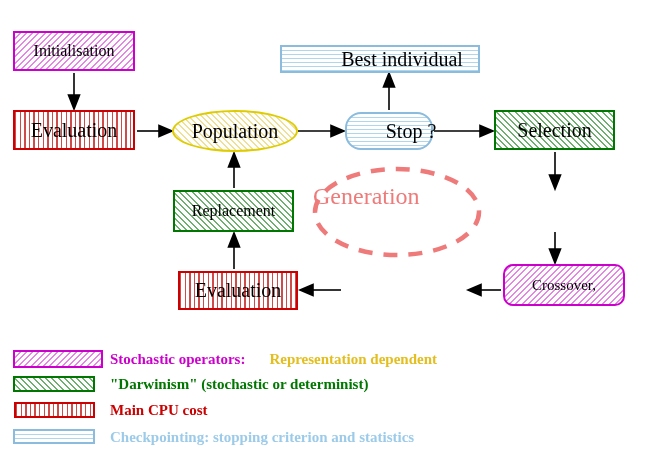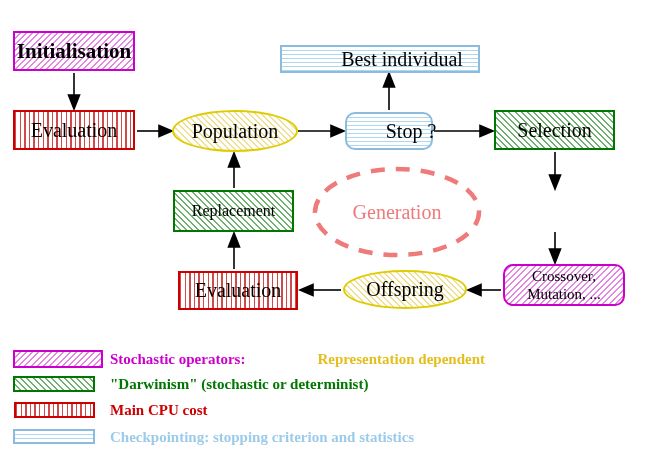--- a/index.html
+++ b/index.html
@@ -29,50 +29,50 @@
     background:repeating-linear-gradient(180deg, #ffffff 0 2.8px, #AFD7EC 2.8px 4px);
     padding-left:44px;
   }
   .hatch-yellow {
     border:2px solid #DFCC00;
     background:repeating-linear-gradient(45deg, #ffffff 0 3px, #EFE096 3px 4.4px);
   }
   .ellipse { border-radius:50%; }
 
   
-  .n-init        { left:13px;  top:31px;  width:122px; height:40px; font-size:21px;font-weight:bold; }
+  .n-init        { left:13px;  top:31px;  width:122px; height:40px; font-size:16px; }
   .n-eval-top    { left:13px;  top:110px; width:122px; height:40px; font-size:20px; }
   .n-population  { left:172px; top:110px; width:126px; height:42px; font-size:20px; }
-  .n-stop        { left:345px; top:112px; width:88px;  height:38px; font-size:20px; border-radius:10px; }
+  .n-stop        { left:345px; top:112px; width:88px;  height:38px; font-size:20px; border-radius:16px; }
   .n-best        { left:280px; top:45px;  width:200px; height:28px; font-size:20px; }
   .n-selection   { left:494px; top:110px; width:121px; height:40px; font-size:20px;text-align:center; }
   .n-parents     { left:493px; top:190px; width:124px; height:41px; font-size:20px; }
   .n-crossover   { left:503px; top:264px; width:122px; height:42px; font-size:15px;
                    flex-direction:column; line-height:1.2;border-radius:10px; }
   .n-offspring   { left:343px; top:270px; width:124px; height:39px; font-size:20px; }
   .n-eval-bottom { left:178px; top:271px; width:120px; height:39px; font-size:20px; }
   .n-replacement { left:173px; top:190px; width:121px; height:42px; font-size:16px; }
 
   .generation-label {
-    position:absolute; left:313px; top:168px; width:168px; height:88px;
-    display:flex; align-items:center; justify-content:center;
-    color:#EE7A7A; font-size:20px; z-index:2;
+    position:absolute; left:313px; top:152px; width:168px; height:88px;
+    display:flex; align-items:center; 
+    color:#EE7A7A; font-size:24px; z-index:2;
   }
 
   .arrows { position:absolute; left:0; top:0; z-index:1; pointer-events:none; }
 
   
   .swatch { position:absolute; box-sizing:border-box; z-index:2; }
   .sw1 { left:13px; top:350px; width:90px; height:18px; border-width:2px; }
   .sw2 { left:13px; top:376px; width:82px; height:16px; border-width:2px; }
   .sw3 { left:14px; top:402px; width:81px; height:16px; border-width:2px; }
   .sw4 { left:13px; top:429px; width:82px; height:15px; border-width:2px; }
   .legend-text {
     position:absolute; left:110px; height:18px; display:flex; align-items:center;
-    font-size:15px; font-weight:bold; white-space:nowrap; z-index:2;gap:48px;
+    font-size:15px; font-weight:bold; white-space:nowrap; z-index:2;
   }
   .lt1 { top:350px; }
   .lt2 { top:375px; }
   .lt3 { top:401px;justify-content:center; }
   .lt4 { top:428px;text-align:right; }
   .lt1 .sub { margin-left:24px; }
 </style>
 </head>
 <body>
 
@@ -148,26 +148,22 @@
     <span>Stop ?</span>
   </div>
 
   <div class="node hatch-green n-selection">
     <span>Selection</span>
   </div>
 
 
   <div class="node hatch-magenta n-crossover">
     <span>Crossover,</span>
-    <span>Mutation, ...</span>
   </div>
 
-  <div class="node hatch-yellow ellipse n-offspring">
-    <span>Offspring</span>
-  </div>
 
   <div class="node hatch-red n-eval-bottom">
     <span>Evaluation</span>
   </div>
 
   <div class="node hatch-green n-replacement">
     <span>Replacement</span>
   </div>
 
   <div class="generation-label">

